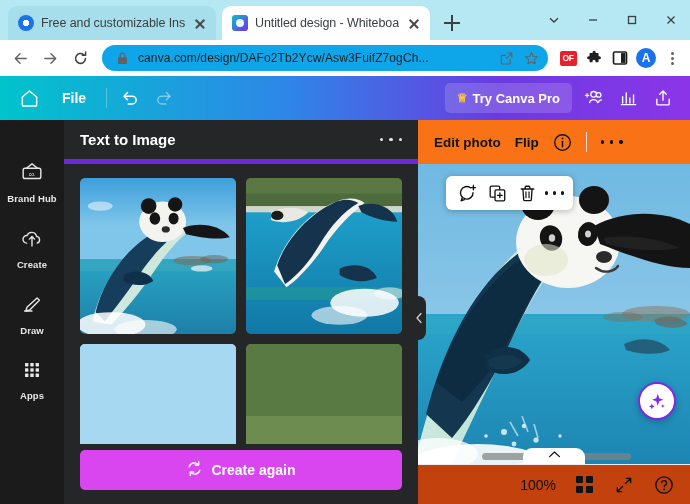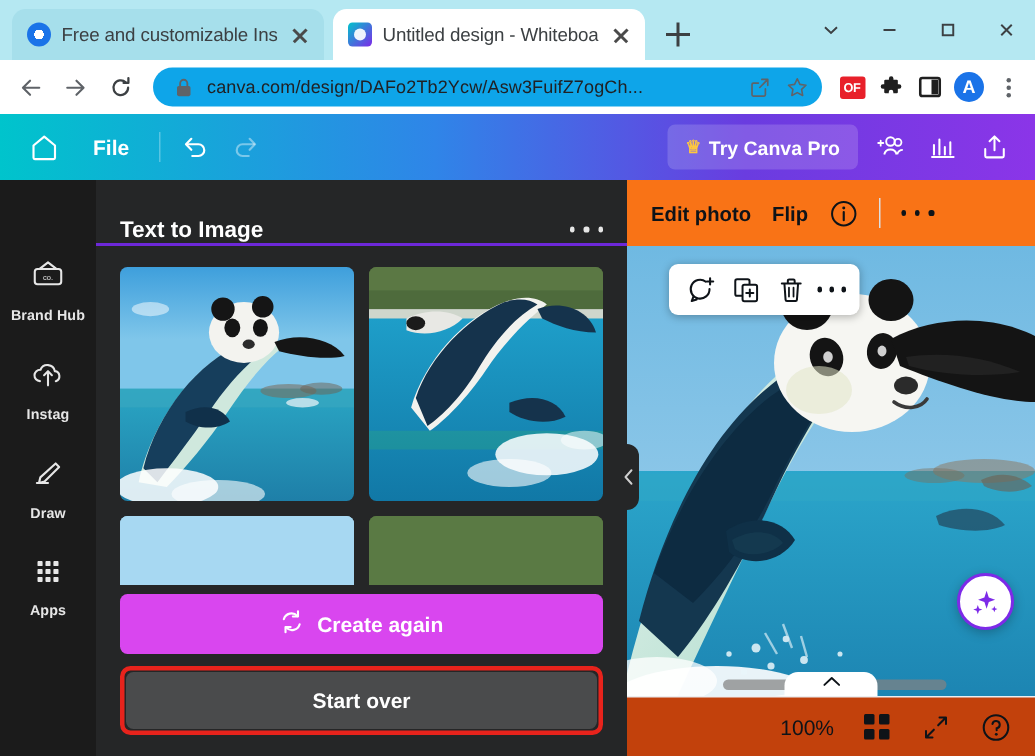--- a/index.html
+++ b/index.html
@@ -113,36 +113,36 @@
     display:flex; align-items:center; gap: 5px;
     background: rgba(255,255,255,.16); border-radius: 5px;
     height: 30px; padding: 0 12px; color:#fff; font-size: 13px; font-weight: bold;
     cursor:pointer;
   }
   .crown { font-size: 12px; color: #ffc83d; }
 
   
   .rail {
     position: absolute; top: 120px; left: 0; width: 64px; height: 276px;
-    background: #1b1b1b; padding-top: 40px;
+    background: #1b1b1b; padding-top: 28px;
   }
   .rail-item {
     height: 66px; display: flex; flex-direction: column;
     align-items: center; justify-content: center; gap: 4px; cursor: pointer;
   }
   .rail-label { color: #e6e6e6; font-size: 9.5px; font-weight: bold; letter-spacing: .1px; }
 
   
   .panel {
     position: absolute; top: 120px; left: 64px; width: 354px; height: 384px;
     background: #252627; display: flex; flex-direction: column;
   }
   .panel-head {
-    height: 44px; display: flex; align-items: flex-end; padding: 0 16px;
-    border-bottom: 2px solid #6d28d9; flex: none;
+    height: 44px; display: flex; align-items: center; padding: 0 16px;
+    border-bottom: 5px solid #6d28d9; flex: none;
   }
   .panel-title { color: #fff; font-size: 15px; font-weight: bold; flex: 1 1 auto; }
   .dots-h { width: 22px; height: 18px; display:flex; align-items:center; justify-content:space-between; cursor:pointer; }
   .dots-h i { width: 3.4px; height: 3.4px; border-radius: 50%; background: #e6e6e6; }
   .panel-body { flex: 1 1 auto; position: relative; overflow: hidden; padding: 14px 16px 0 16px; }
   .grid { display: grid; grid-template-columns: 1fr 1fr; gap: 10px; }
   .thumb {
     width: 100%; aspect-ratio: 1/1; border-radius: 5px; overflow: hidden;
     cursor: pointer; position: relative;
   }
@@ -400,21 +400,21 @@
       <span class="rail-label">Brand Hub</span>
     </div>
 
     <div class="rail-item">
       <span>
         <svg width="26" height="26" viewBox="0 0 28 28">
           <path d="M8.2 19.5 a4.1 4.1 0 0 1 .4-8.2 a5.4 5.4 0 0 1 10.3 1 a3.7 3.7 0 0 1 .7 7.2" stroke="#e6e6e6" stroke-width="1.5" fill="none" stroke-linecap="round"></path>
           <path d="M14 22.5 V12.6 M11.2 15.2 L14 12.3 L16.8 15.2" stroke="#e6e6e6" stroke-width="1.5" fill="none" stroke-linecap="round" stroke-linejoin="round"></path>
         </svg>
       </span>
-      <span class="rail-label">Instag</span>
+      <span class="rail-label">Create</span>
     </div>
 
     <div class="rail-item">
       <span>
         <svg width="26" height="26" viewBox="0 0 28 28">
           <path d="M19.5 7.5 L22 10 L11.5 20.5 L7.5 21.5 L8.5 17.5 z" stroke="#e6e6e6" stroke-width="1.5" fill="none" stroke-linejoin="round"></path>
           <path d="M6 21.5 H14" stroke="#e6e6e6" stroke-width="1.5" stroke-linecap="round"></path>
         </svg>
       </span>
       <span class="rail-label">Draw</span>
@@ -546,23 +546,20 @@
           <svg width="17" height="17" viewBox="0 0 18 18">
             <path d="M3.4 7.2 a5.6 5.6 0 0 1 9.6 -2.2" stroke="#fff" stroke-width="1.5" fill="none" stroke-linecap="round"></path>
             <path d="M14.6 10.8 a5.6 5.6 0 0 1 -9.6 2.2" stroke="#fff" stroke-width="1.5" fill="none" stroke-linecap="round"></path>
             <path d="M13.4 1.6 V5.3 H9.8" stroke="#fff" stroke-width="1.5" fill="none" stroke-linecap="round" stroke-linejoin="round"></path>
             <path d="M4.6 16.4 V12.7 H8.2" stroke="#fff" stroke-width="1.5" fill="none" stroke-linecap="round" stroke-linejoin="round"></path>
           </svg>
         </span>
         <span>Create again</span>
       </button>
 
-      <div class="startover-wrap">
-        <button class="btn-startover">Start over</button>
-      </div>
     </div>
   </div>
 
   <div class="panel-collapse">
     <svg width="8" height="12" viewBox="0 0 8 12">
       <path d="M6 1.5 L2 6 L6 10.5" stroke="#cfcfcf" stroke-width="1.3" fill="none" stroke-linecap="round" stroke-linejoin="round"></path>
     </svg>
   </div>
 
   <div class="editor">

